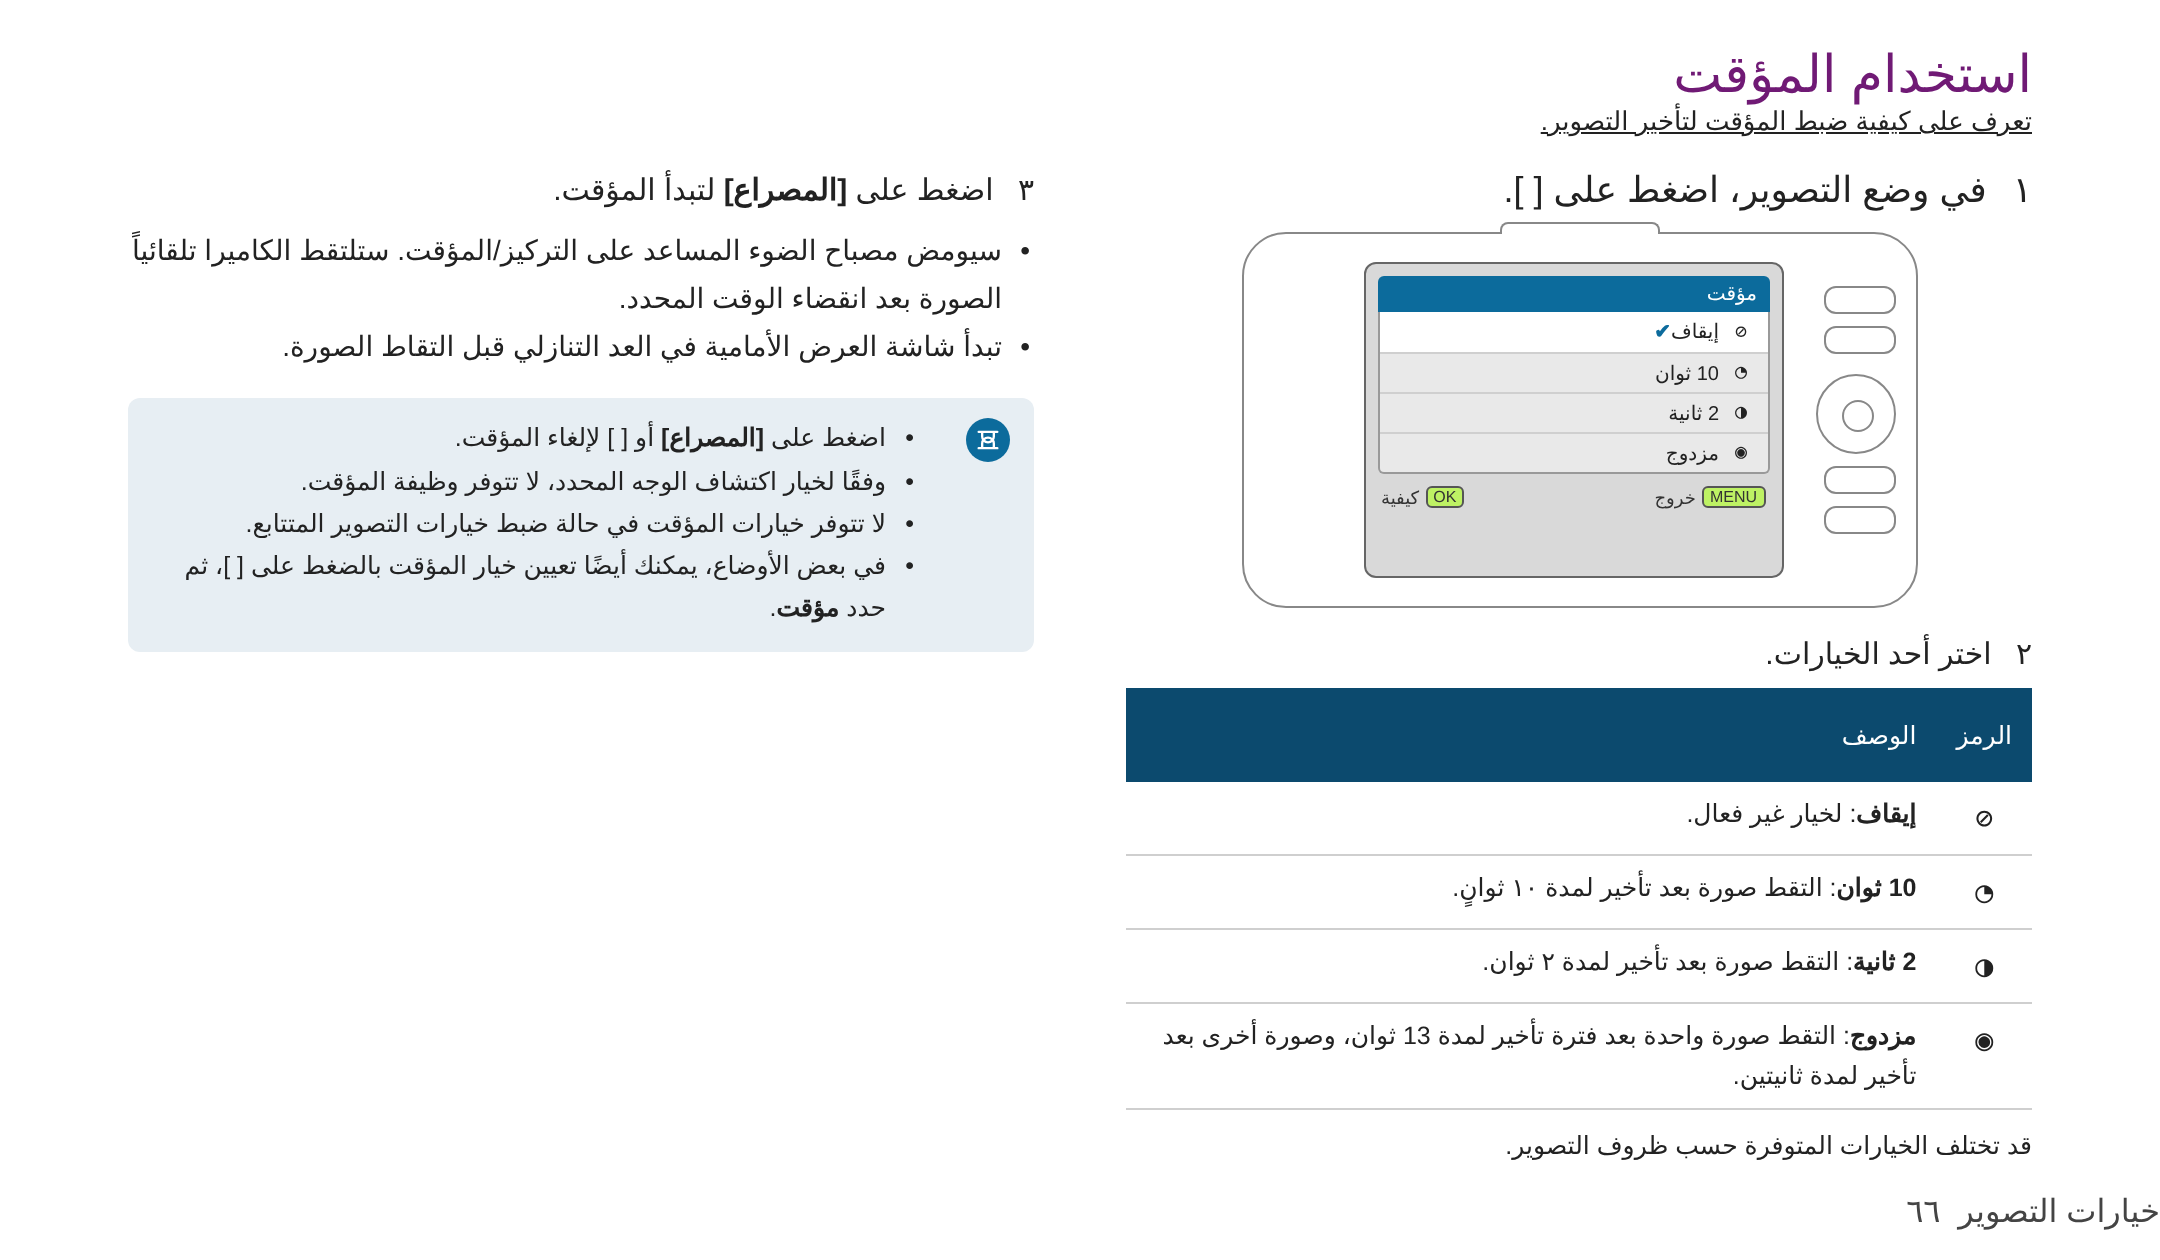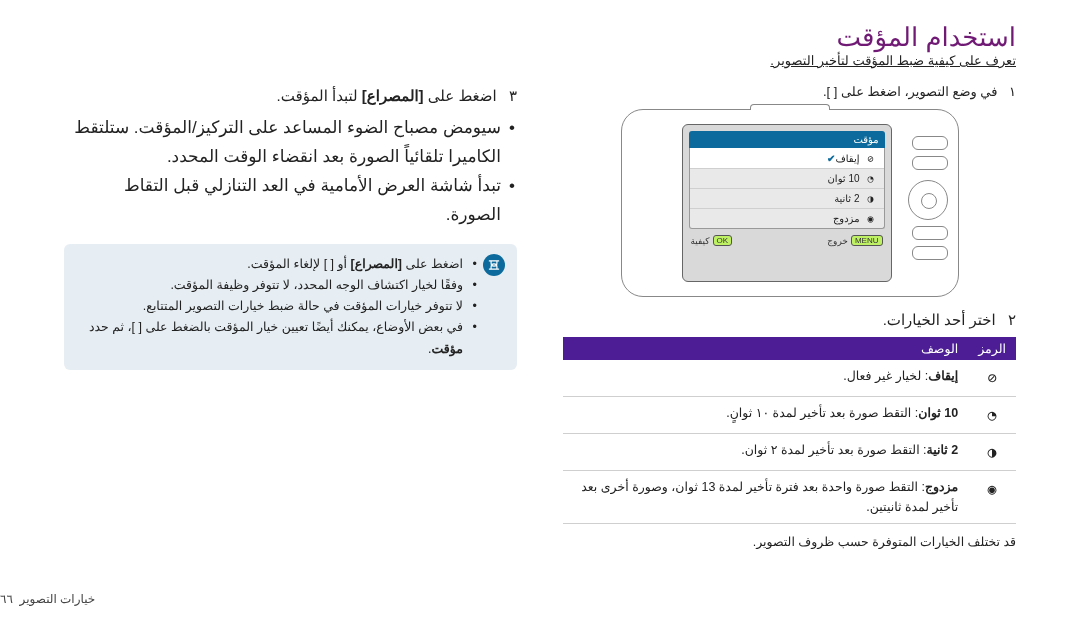--- a/index.html
+++ b/index.html
@@ -31,21 +31,21 @@
   }
   .two-col {
     display: flex;
     gap: 46px;
   }
   .col {
     flex: 1;
     min-width: 0;
   }
   .step-line {
-    font-size: 13px;
+    font-size: 18px;
     text-align: right;
     margin-bottom: 0;
   }
   .step-num { margin-left: 8px; }
   .camera {
     width: 338px;
     height: 188px;
     margin: 10px auto 14px auto;
     background: #fff;
     border: 1px solid #888;
@@ -156,24 +156,24 @@
     text-align: right;
     margin-bottom: 8px;
     margin-top: 4px;
   }
   table.options {
     width: 100%;
     border-collapse: collapse;
     font-size: 12.5px;
   }
   table.options th {
-    background: #4c1d95;
+    background: #0c4a6e;
     color: #fff;
     font-weight: 400;
-    padding: 4px 10px;
+    padding: 16px 10px;
     text-align: right;
   }
   table.options th.col-icon { width: 44px; text-align: center; }
   table.options td {
     border-bottom: 1px solid #cfcfcf;
     padding: 6px 10px;
     text-align: right;
     vertical-align: top;
     line-height: 1.6;
   }
@@ -195,33 +195,33 @@
     line-height: 1.6;
   }
   .bullets {
     list-style: none;
     padding-right: 0;
     margin-top: 6px;
   }
   .bullets li {
     position: relative;
     padding-right: 16px;
-    font-size: 17px;
+    font-size: 14px;
     line-height: 1.7;
     text-align: right;
   }
   .bullets li::before {
     content: "•";
     position: absolute;
     right: 2px;
     top: 0;
   }
   .note-box {
     display: flex;
-    gap: 4px;
+    gap: 24px;
     background: #e7eef3;
     border-radius: 6px;
     padding: 10px 12px;
     margin-top: 14px;
     direction: rtl;
   }
   .note-icon {
     width: 22px; height: 22px;
     background: #0c6b9c;
     border-radius: 50%;
@@ -230,24 +230,24 @@
     justify-content: center;
     color: #fff;
     flex-shrink: 0;
     position: relative;
   }
   .note-icon svg { width: 14px; height: 14px; }
   .note-box .bullets { margin-top: 0; flex: 1; }
   .note-box .bullets li { font-size: 12.5px; }
   .page-footer {
     position: absolute;
-    bottom: 24px;
+    bottom: 14px;
     width: 100%;
-    text-align: left;
-    font-size: 12px;
+    text-align: right;
+    font-size: 16px;
     color: #444;
     direction: rtl;
   }
   b { font-weight: 700; }
 </style>
 </head>
 <body>
 
 <div class="page">
   <h1 class="title">استخدام المؤقت</h1>

